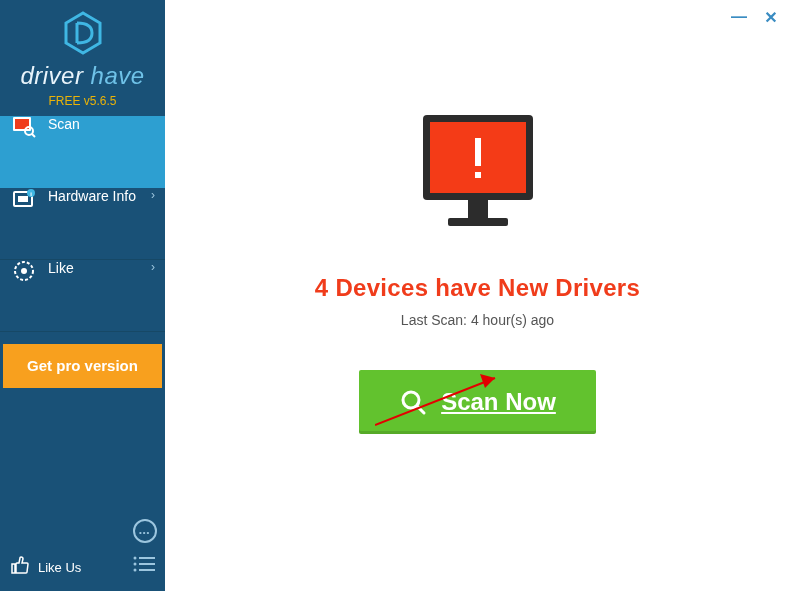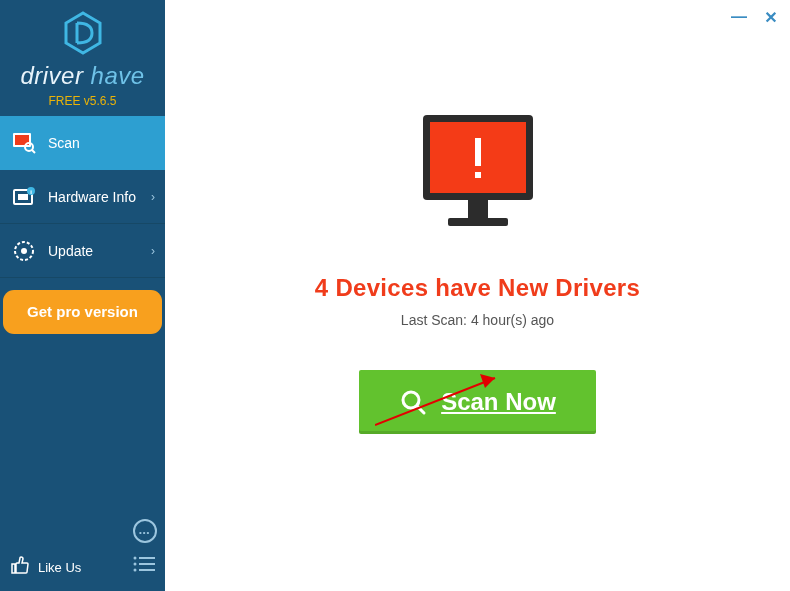--- a/index.html
+++ b/index.html
@@ -4,26 +4,26 @@
 <style>
 * { margin: 0; padding: 0; box-sizing: border-box; font-family: Arial, sans-serif; }
 body { width: 790px; height: 591px; display: flex; overflow: hidden; }
 .sidebar { width: 165px; background: #195177; color: #fff; display: flex; flex-direction: column; }
 .logo-area { padding: 10px 0 8px; text-align: center; }
 .logo-hex { display: inline-block; }
 .brand { font-size: 24px; font-style: italic; font-weight: 300; letter-spacing: 0.5px; color: #e8f4fb; margin-top: 2px; }
 .brand .easy { color: #6fc2e8; }
 .version { font-size: 12px; color: #eab308; margin-top: 4px; }
 .nav { list-style: none; }
-.nav-item { height: 54px; display: flex; align-items: center; padding: 0 10px; cursor: pointer; position: relative; color: #fff; border-bottom: 1px solid #164866; }
+.nav-item { height: 72px; display: flex; align-items: flex-start; padding: 0 10px; cursor: pointer; position: relative; color: #fff; border-bottom: 1px solid #164866; }
 .nav-item.active { background: #2d9fd1; border-bottom: 1px solid #2d9fd1; }
 .nav-icon { width: 28px; display: flex; justify-content: center; margin-right: 10px; }
 .nav-label { font-size: 14px; }
 .chev { position: absolute; right: 10px; font-size: 12px; color: #9cc6df; }
-.cta { margin: 12px 3px 0; background: #f8a01e; color: #fff; font-weight: bold; font-size: 15px; text-align: center; height: 44px; line-height: 44px; border-radius: 11px; cursor: pointer; }
+.cta { margin: 12px 3px 0; background: #f8a01e; color: #fff; font-weight: bold; font-size: 15px; text-align: center; height: 44px; line-height: 44px; border-radius: 0; cursor: pointer; }
 .spacer { flex: 1; }
 .bottom-icons { padding: 8px 8px 6px; display: flex; justify-content: flex-end; }
 .chat-icon { width: 24px; height: 24px; border: 2px solid #9cc6df; border-radius: 50%; position: relative; cursor: pointer; }
 .chat-dots { position: absolute; top: 7px; left: 4px; font-size: 8px; letter-spacing: 1px; color: #9cc6df; }
 .like-row { display: flex; align-items: flex-start; padding: 6px 10px 12px; justify-content: space-between; }
 .like-group { display: flex; align-items: center; cursor: pointer; }
 .like-text { font-size: 13px; margin-left: 8px; }
 .menu-lines { cursor: pointer; }
 .main { flex: 1; background: #fff; position: relative; display: flex; flex-direction: column; align-items: center; }
 .win-controls { position: absolute; top: 8px; right: 10px; display: flex; gap: 14px; }
@@ -74,21 +74,21 @@
       <span class="nav-label">Hardware Info</span>
       <span class="chev">›</span>
     </li>
     <li class="nav-item">
       <span class="nav-icon">
         <svg width="24" height="22" viewBox="0 0 24 22">
             <circle cx="12" cy="11" r="9" fill="none" stroke="#fff" stroke-width="2" stroke-dasharray="3 2"></circle>
             <circle cx="12" cy="11" r="3" fill="#fff"></circle>
           </svg>
       </span>
-      <span class="nav-label">Update</span>
+      <span class="nav-label">Like</span>
       <span class="chev">›</span>
     </li>
   </ul>
 
   <div class="cta">Get pro version</div>
 
   <div class="spacer"></div>
 
   <div class="bottom-icons">
     <div class="chat-icon">

